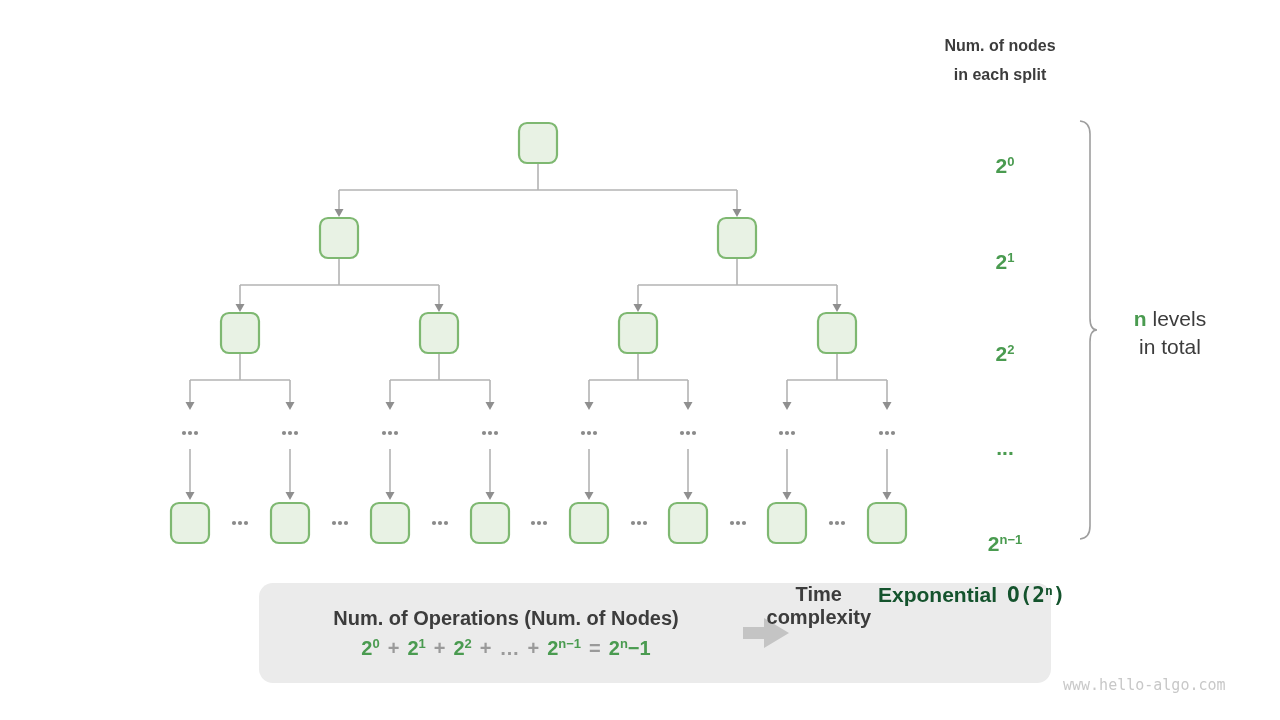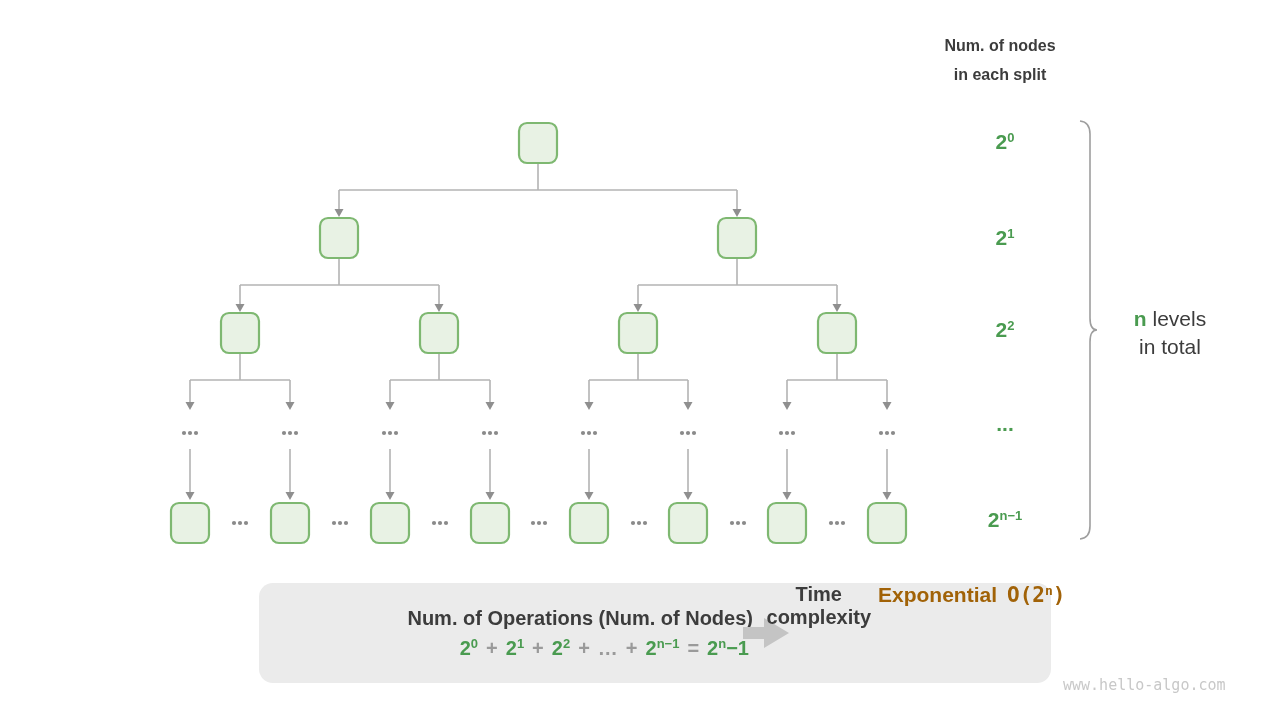--- a/index.html
+++ b/index.html
@@ -15,47 +15,47 @@
 
   #tree-svg{position:absolute;left:0;top:0;pointer-events:none;}
   .node{fill:#e8f2e4;stroke:#7eb871;stroke-width:2.2;}
   .ln{stroke:#b3b3b3;stroke-width:1.6;fill:none;}
   .ah{fill:#8f8f8f;stroke:none;}
   .dot{fill:#8a8a8a;}
   .brace{stroke:#9e9e9e;stroke-width:1.6;fill:none;}
 
   .level-labels{position:absolute;left:955px;top:0;width:100px;height:560px;}
   .level-label{position:absolute;width:100px;text-align:center;color:#4a9b50;
-         font-weight:bold;font-size:21px;}
+         font-weight:bold;font-size:21px;margin-top:24px;}
   .level-label:nth-child(1){top:130px;}
   .level-label:nth-child(2){top:226px;}
   .level-label:nth-child(3){top:318px;}
   .level-label:nth-child(4){top:412px;}
   .level-label:nth-child(5){top:508px;}
   .sup{font-size:13px;position:relative;top:-7px;font-weight:bold;}
 
   .n-levels{position:absolute;left:1102px;top:305px;width:136px;text-align:center;
          font-size:21px;color:#3c3c3c;line-height:28px;}
   .n-green{color:#4a9b50;font-weight:bold;}
 
   .summary-box{position:absolute;left:259px;top:583px;width:792px;height:100px;
          background:#ebebeb;border-radius:14px;}
   .sb-left{position:absolute;left:0;top:0;width:494px;height:100%;display:flex;
-         flex-direction:column;justify-content:center;gap:7px;text-align:right;}
+         flex-direction:column;justify-content:center;gap:7px;text-align:center;}
   .sb-title{font-size:20px;font-weight:bold;color:#3c3c3c;}
   .formula{font-size:20px;font-weight:bold;white-space:nowrap;}
   .tk{margin:0 4px;}
   .tk-g{color:#4a9b50;}
   .tk-y{color:#9a9a9a;}
   .sb-arrow{position:absolute;left:484px;top:35px;width:46px;height:30px;}
   .blockarrow{fill:#c4c4c4;}
   .sb-right{position:absolute;left:535px;top:0;width:244px;height:100%;display:flex;
          flex-direction:row;justify-content:center;gap:7px;text-align:center;}
   .sb-right-title{font-size:20px;font-weight:bold;color:#3c3c3c;}
-  .sb-right-value{font-size:21px;font-weight:bold;color:#a16207;white-space:nowrap;}
+  .sb-right-value{font-size:21px;font-weight:bold;color:#14532d;white-space:nowrap;}
   .big-o{font-family:"DejaVu Sans Mono",monospace;margin-left:10px;}
 
   .watermark{position:absolute;left:1063px;top:676px;
          font-family:"DejaVu Sans Mono",monospace;font-size:15px;color:#c8c8c8;text-align:right;}
 </style>
 </head>
 <body>
 
 <div class="stage">
 

